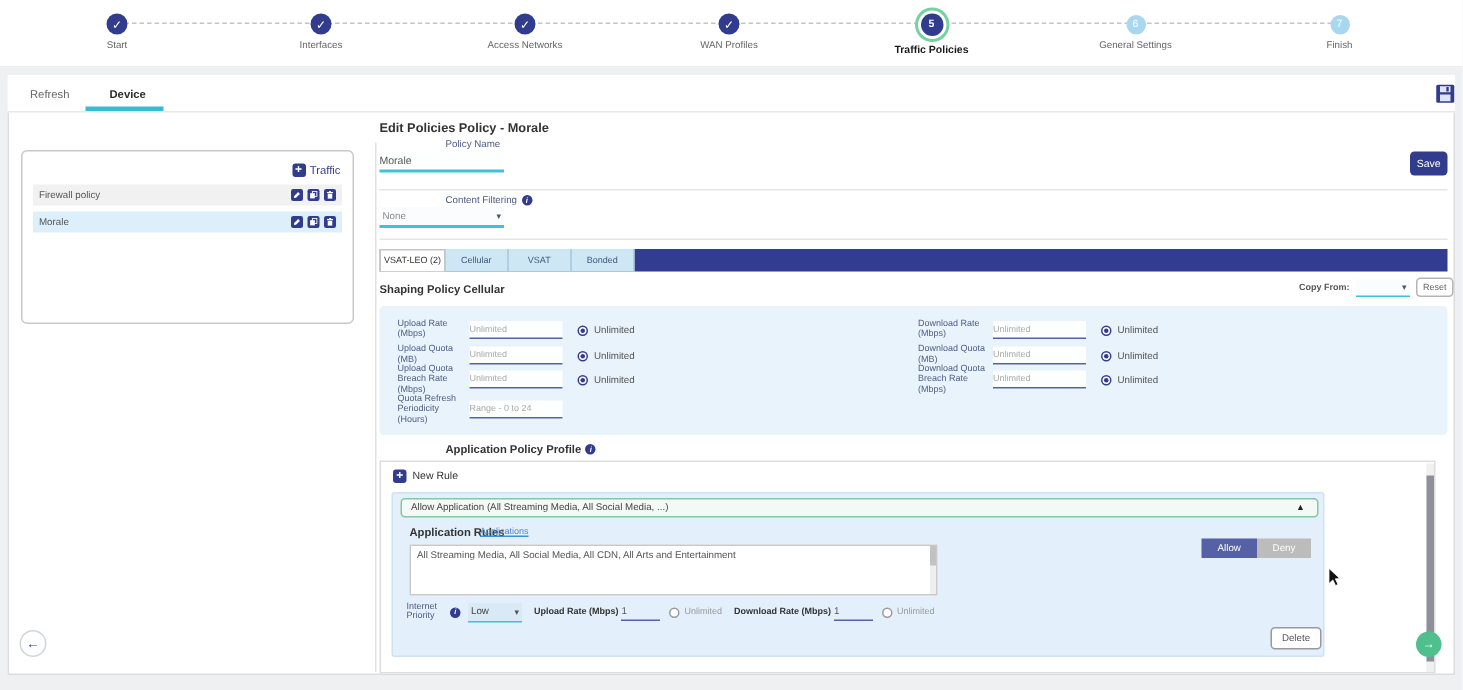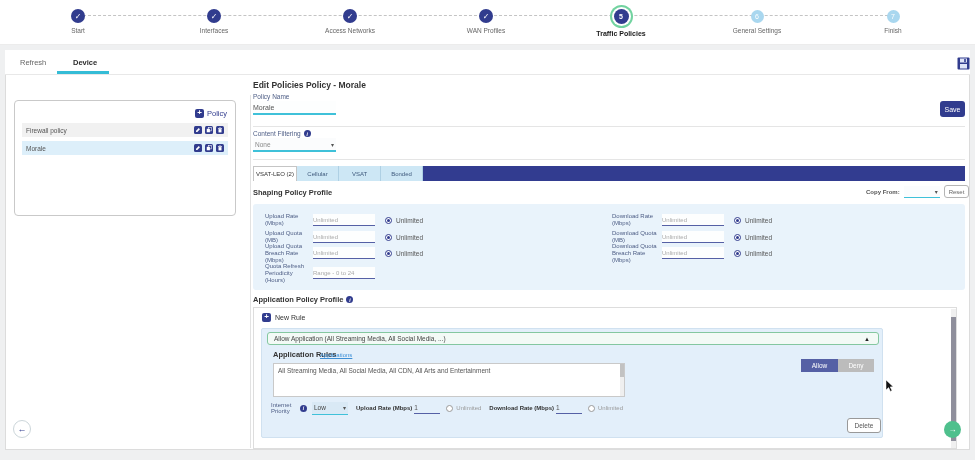--- a/index.html
+++ b/index.html
@@ -1,18 +1,18 @@
 <!DOCTYPE html>
 <html><head>
 <meta charset="utf-8">
 <style>
   * { margin:0; padding:0; box-sizing:border-box; }
   html,body { width:975px; height:460px; }
   body { font-family:"Liberation Sans", sans-serif; background:#eff0f1; position:relative; overflow:hidden; }
-  .abs { position:absolute; }
+  .abs { position:absolute;margin-left:44px; }
 
   
   .stepper { position:absolute; left:0; top:0; width:975px; height:45px; background:#fff; border-bottom:1px solid #ececec; }
   .step-line { position:absolute; left:78px; top:15px; width:815px; border-top:1px dashed #c4c4c4; }
   .step { position:absolute; top:0; width:96px; display:flex; flex-direction:column; align-items:center; }
   .circ { border-radius:50%; display:flex; align-items:center; justify-content:center; color:#fff; z-index:2; }
   .circ.done { width:14px; height:14px; margin-top:9px; background:#313c8e; font-size:8px; }
   .circ.active { width:15px; height:15px; margin-top:9px; background:#313c8e; font-size:7px; font-weight:bold; box-shadow:0 0 0 2px #fff, 0 0 0 4px #72d3a0; }
   .circ.todo { width:13px; height:13px; margin-top:10px; background:#a9d7ef; font-size:7px; }
   .slabel { margin-top:4px; font-size:6.5px; color:#666; text-align:center; }
@@ -170,21 +170,21 @@
       <rect x="3" y="1.5" width="7" height="4" fill="#dfe4f7"></rect>
       <rect x="7.2" y="2" width="1.6" height="3" fill="#313c8e"></rect>
       <rect x="3" y="7" width="7" height="4.5" fill="#dfe4f7"></rect>
     </svg>
   </div>
 </div>
 
 <div class="lpanel">
   <div class="addpolicy">
     <div class="plus-sq">+</div>
-    <span class="addpolicy-label">Policy</span>
+    <span class="addpolicy-label">Traffic</span>
   </div>
 
   <div class="prow" style="top:22px;background:#f1f1f1">
     <span class="pname">Firewall policy</span>
     <span class="acticons">
       <span class="mini-ic">
           <svg width="6" height="6" viewBox="0 0 8 8">
             <path d="M1.3 6.7 L1.5 4.9 L5 1.4 L6.6 3 L3.1 6.5 Z" fill="#fff"></path>
           </svg>
         </span>
@@ -250,21 +250,21 @@
 
 <div class="hline" style="top:159px"></div>
 
 <div class="ptabbar">
   <div class="ptab active">VSAT-LEO (2)</div>
   <div class="ptab rest">Cellular</div>
   <div class="ptab rest">VSAT</div>
   <div class="ptab rest">Bonded</div>
 </div>
 
-<div class="sheading" style="left:253px;top:188px">Shaping Policy Profile</div>
+<div class="sheading" style="left:253px;top:188px">Shaping Policy Cellular</div>
 
 <div class="copyrow">
   <span class="copy-lbl">Copy From:</span>
   <span class="copy-dd ddown">
     <span class="dval"></span>
     <span class="chev">▾</span>
   </span>
   <button class="reset-btn">Reset</button>
 </div>
 

